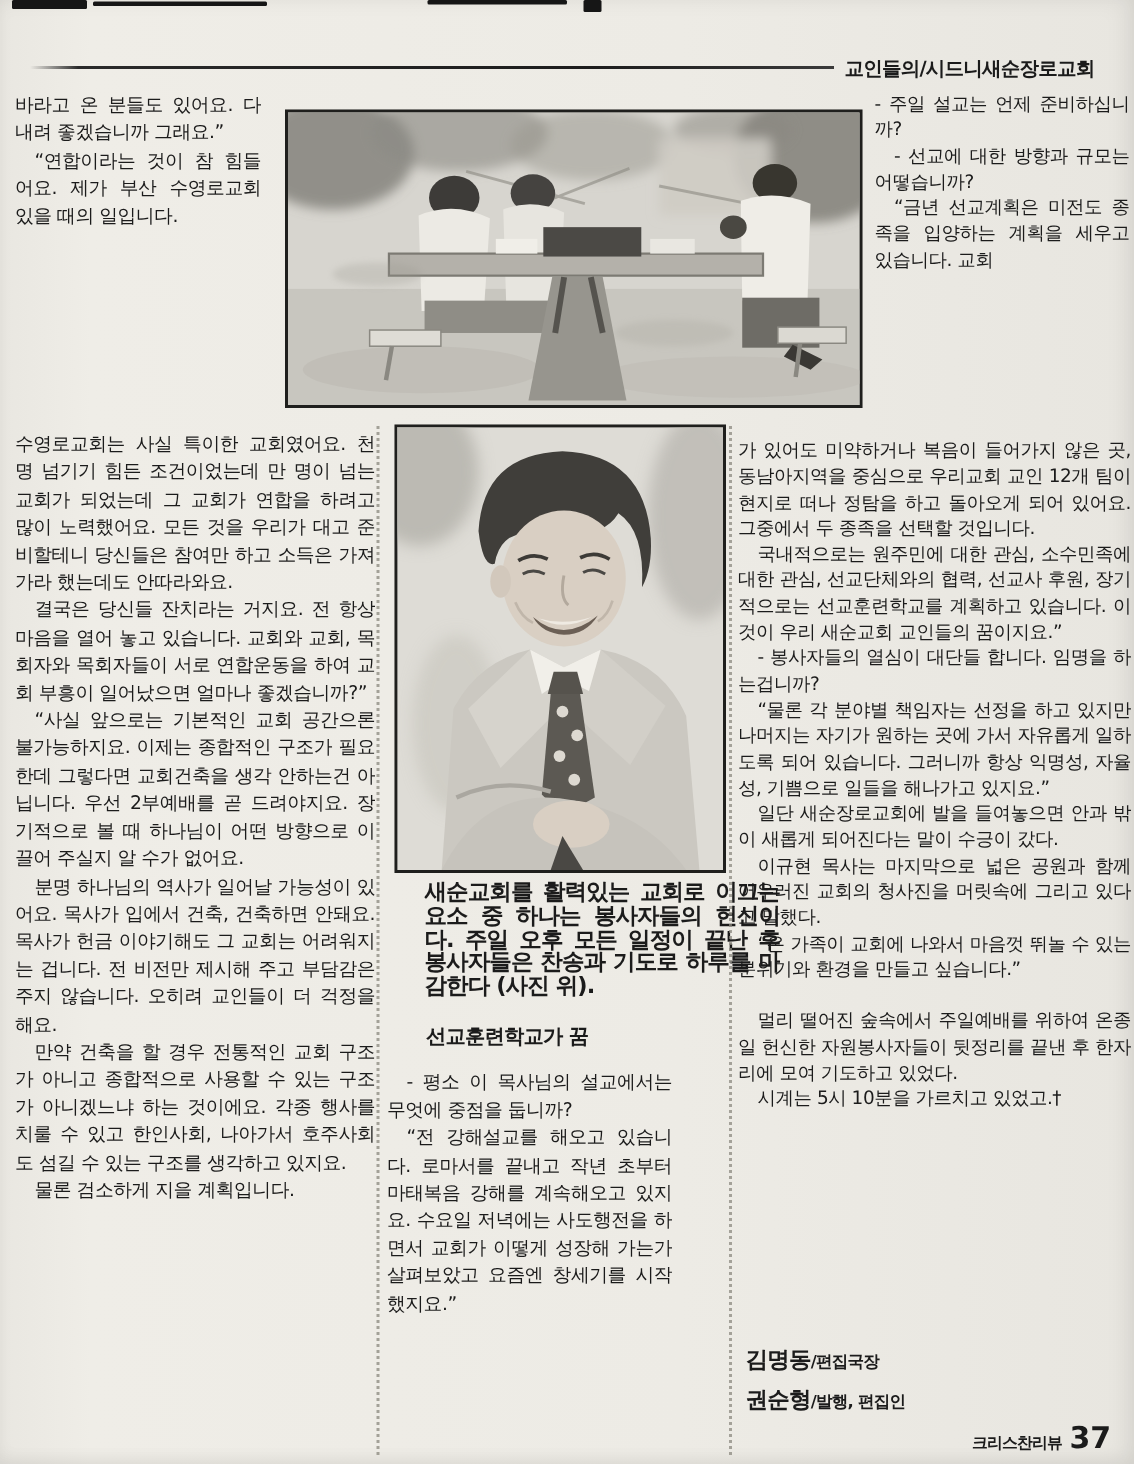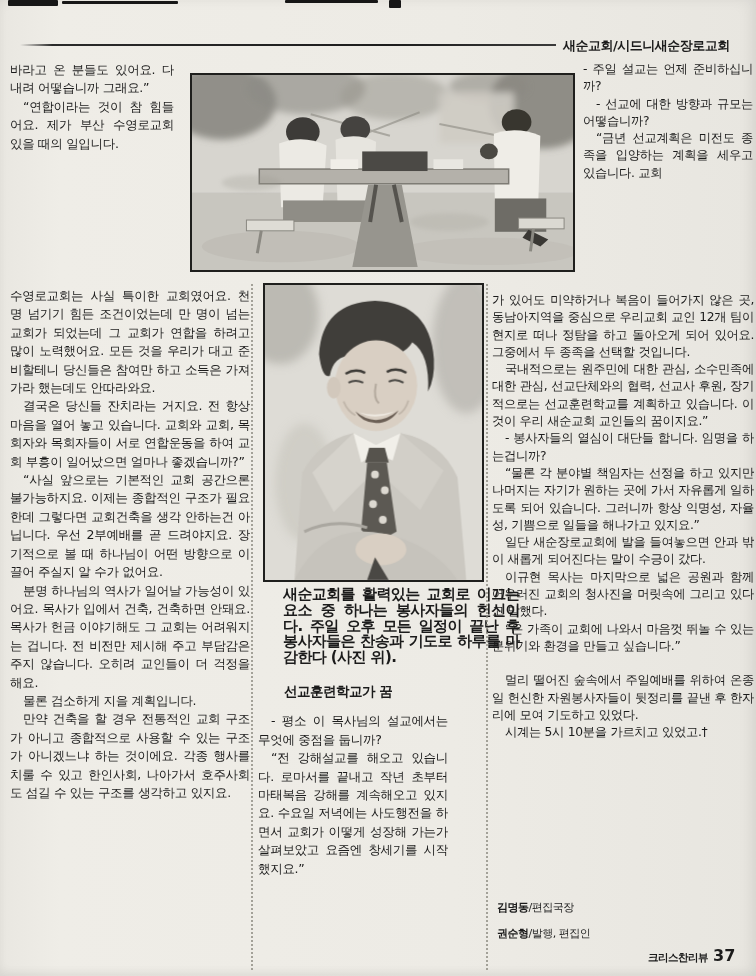--- a/index.html
+++ b/index.html
@@ -29,52 +29,52 @@
   
   .photo-frame{border:2px solid #1f1f1d;background:#d8d6d0;box-sizing:border-box;}
   .photo-frame svg{display:block;width:100%;height:100%;}
   
   .caption{font-size:15px;line-height:15.8px;font-weight:bold;letter-spacing:-0.6px;text-align:justify;word-break:break-all;overflow:hidden;margin-left:28px;}
   .caption p{margin:0;}
   
   .vdiv{width:0;border-left:2px dotted #8b897f;opacity:.75;}
   
   .byline-line{white-space:nowrap;margin-bottom:7px;}
-  .byline-name{font-size:11px;font-weight:bold;letter-spacing:-0.5px;}
-  .byline-role{font-size:11px;font-weight:normal;letter-spacing:-0.5px;}
+  .byline-name{font-size:15px;font-weight:bold;letter-spacing:-0.5px;}
+  .byline-role{font-size:11px;font-weight:bold;letter-spacing:-0.5px;}
   
   .footer{white-space:nowrap;}
   .footer-mag{font-size:10.5px;font-weight:bold;letter-spacing:-0.5px;}
-  .footer-num{font-size:16px;font-weight:bold;margin-left:5px;}
+  .footer-num{font-size:20px;font-weight:bold;margin-left:5px;}
 </style>
 </head>
 <body>
 
 <div class="page">
 
   <div class="abs artifact" style="left:8px;top:0;width:50px;height:6px;"></div>
   <div class="abs artifact" style="left:62px;top:1px;width:116px;height:3px;"></div>
   <div class="abs artifact" style="left:285px;top:0;width:93px;height:3px;"></div>
   <div class="abs artifact" style="left:389px;top:0;width:12px;height:8px;"></div>
 
   <div class="abs header-rule" style="left:20px;top:44px;width:536px;"></div>
-  <div class="abs section-label" style="left:563px;top:37px;">새순교회/시드니새순장로교회</div>
+  <div class="abs section-label" style="left:563px;top:37px;">교인들의/시드니새순장로교회</div>
 
   <div class="abs col c-std" style="left:10px;top:61px;width:164px;height:224px;">
-    <p class="cont">바라고 온 분들도 있어요. 다 내려 어떻습니까 그래요.”</p>
+    <p class="cont">바라고 온 분들도 있어요. 다 내려 좋겠습니까 그래요.”</p>
     <p>“연합이라는 것이 참 힘들어요. 제가 부산 수영로교회 있을 때의 일입니다.</p>
   </div>
 
   <div class="abs col c-std" style="left:10px;top:287px;width:240px;height:672px;">
     <p class="cont">수영로교회는 사실 특이한 교회였어요. 천 명 넘기기 힘든 조건이었는데 만 명이 넘는 교회가 되었는데 그 교회가 연합을 하려고 많이 노력했어요. 모든 것을 우리가 대고 준비할테니 당신들은 참여만 하고 소득은 가져가라 했는데도 안따라와요.</p>
     <p>결국은 당신들 잔치라는 거지요. 전 항상 마음을 열어 놓고 있습니다. 교회와 교회, 목회자와 목회자들이 서로 연합운동을 하여 교회 부흥이 일어났으면 얼마나 좋겠습니까?”</p>
     <p>“사실 앞으로는 기본적인 교회 공간으론 불가능하지요. 이제는 종합적인 구조가 필요한데 그렇다면 교회건축을 생각 안하는건 아닙니다. 우선 2부예배를 곧 드려야지요. 장기적으로 볼 때 하나님이 어떤 방향으로 이끌어 주실지 알 수가 없어요.</p>
     <p>분명 하나님의 역사가 일어날 가능성이 있어요. 목사가 입에서 건축, 건축하면 안돼요. 목사가 헌금 이야기해도 그 교회는 어려워지는 겁니다. 전 비전만 제시해 주고 부담감은 주지 않습니다. 오히려 교인들이 더 걱정을 해요.</p>
+    <p>만약 건축을 할 경우 전통적인 교회 구조가 아니고 종합적으로 사용할 수 있는 구조가 아니겠느냐 하는 것이에요. 각종 행사를 치룰 수 있고 한인사회, 나아가서 호주사회도 섬길 수 있는 구조를 생각하고 있지요.</p>
     <p>물론 검소하게 지을 계획입니다.</p>
-    <p>만약 건축을 할 경우 전통적인 교회 구조가 아니고 종합적으로 사용할 수 있는 구조가 아니겠느냐 하는 것이에요. 각종 행사를 치룰 수 있고 한인사회, 나아가서 호주사회도 섬길 수 있는 구조를 생각하고 있지요.</p>
   </div>
 
   <div class="abs photo-frame" style="left:190px;top:73px;width:385px;height:199px;">
     <svg viewBox="0 0 385 199" preserveAspectRatio="none">
       <defs>
         <filter id="b1">
             <feGaussianBlur stdDeviation="4"></feGaussianBlur>
           </filter>
         <filter id="b2">
             <feGaussianBlur stdDeviation="2"></feGaussianBlur>

